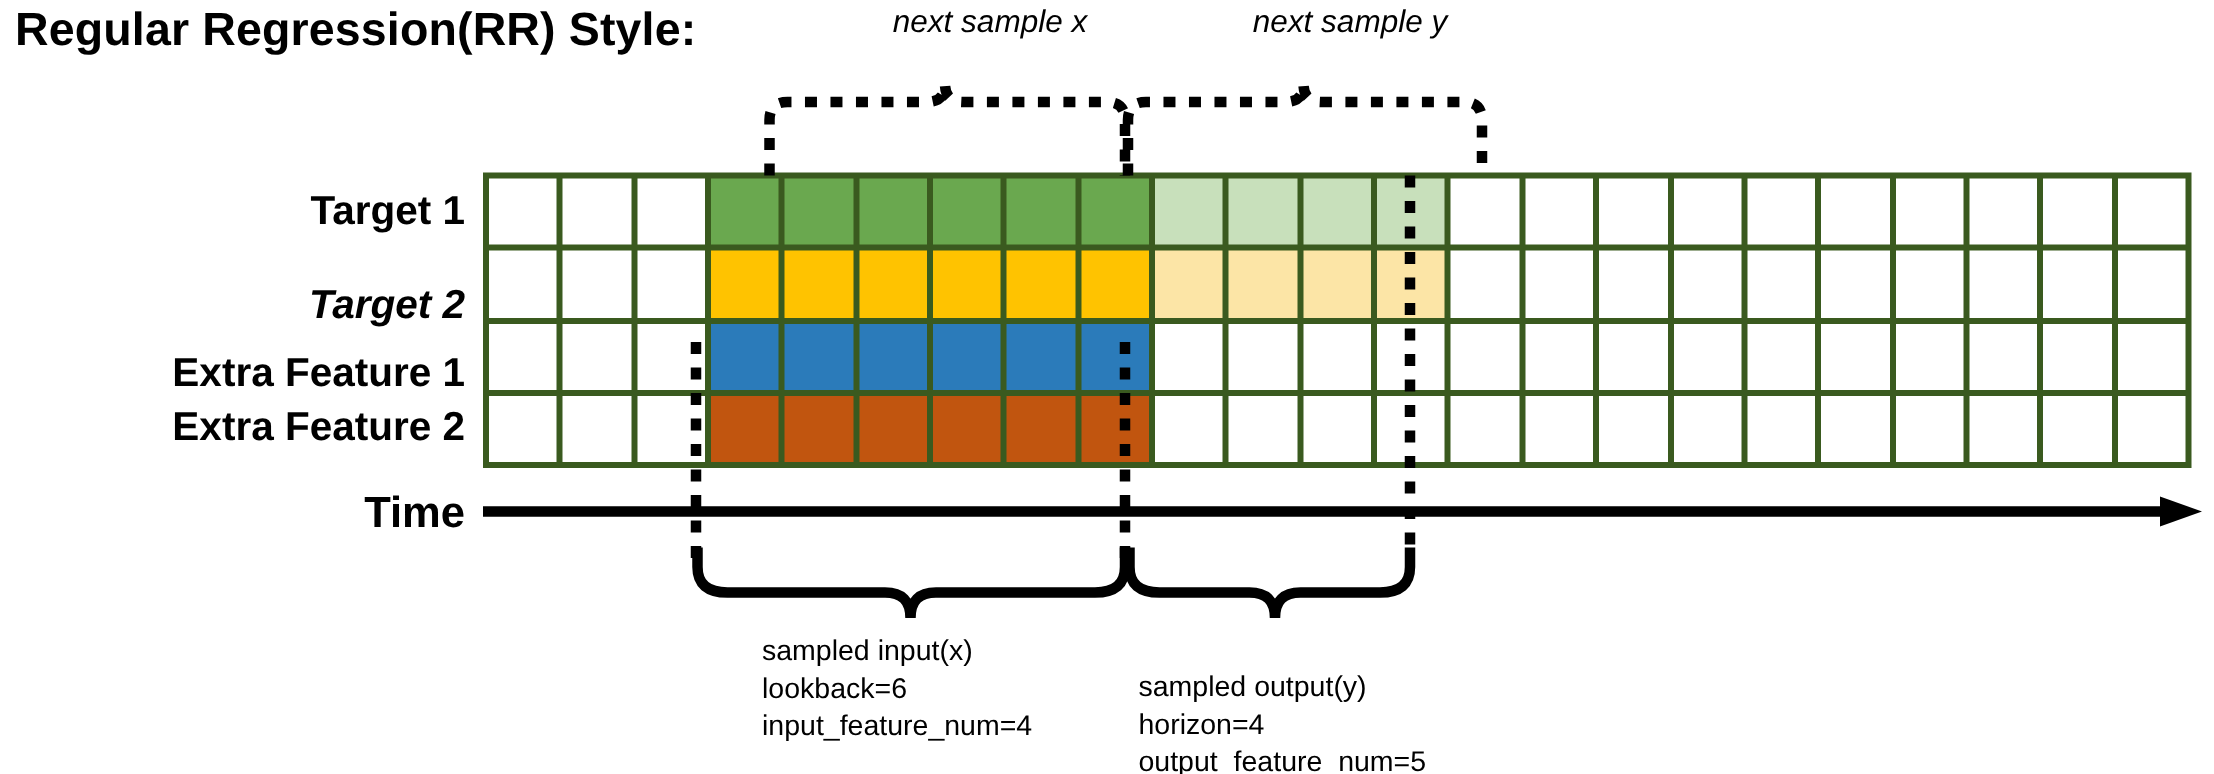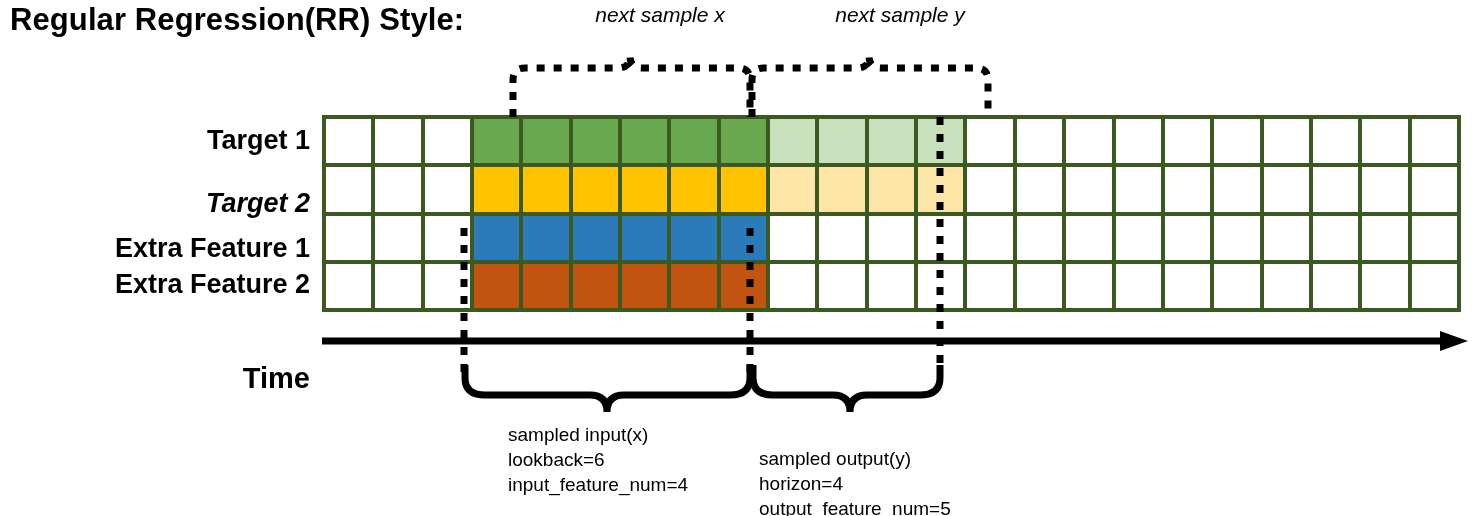--- a/index.html
+++ b/index.html
@@ -23,21 +23,21 @@
   .rowlabel{
     position:absolute;right:0;width:300px;
     text-align:right;
     font-size:27px;font-weight:700;color:#000;
     white-space:nowrap;
   }
   #lbl-t1{left:10px;top:125px;}
   #lbl-t2{left:10px;top:188px;font-style:italic;}
   #lbl-f1{left:10px;top:221px;margin-top:12px;}
   #lbl-f2{left:10px;top:269px;}
-  #lbl-time{left:10px;top:326px;font-size:29px;margin-top:36px;}
+  #lbl-time{left:10px;top:326px;font-size:29px;}
 
   
   #grid{
     position:absolute;left:322px;top:115px;
     width:1139px;height:197px;
     background:#3a5a1f;
     display:flex;flex-direction:column;
     gap:4px;padding:4px;box-sizing:border-box;
   }
   .grow{display:flex;flex:1;gap:4px;}

